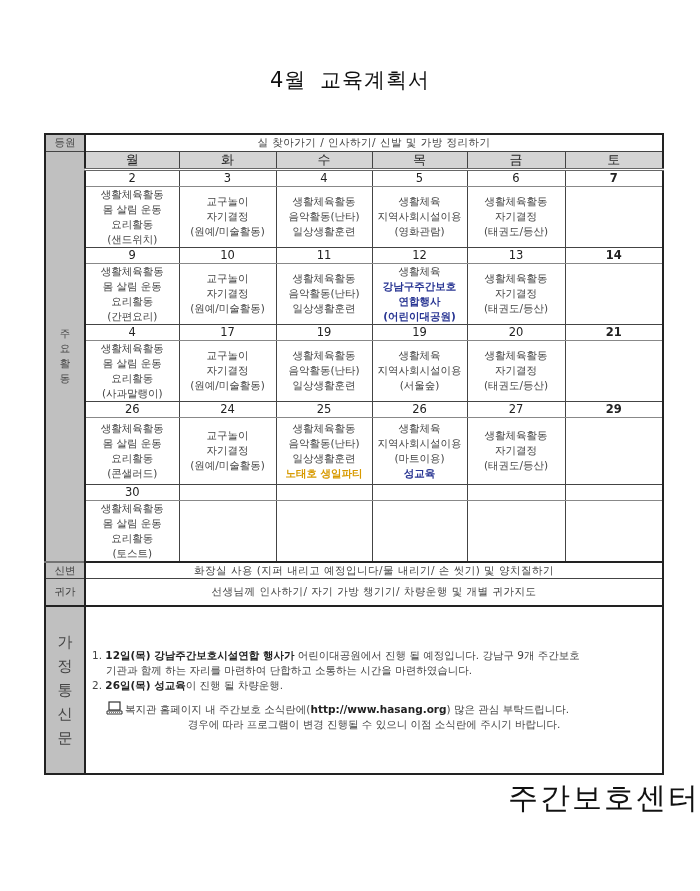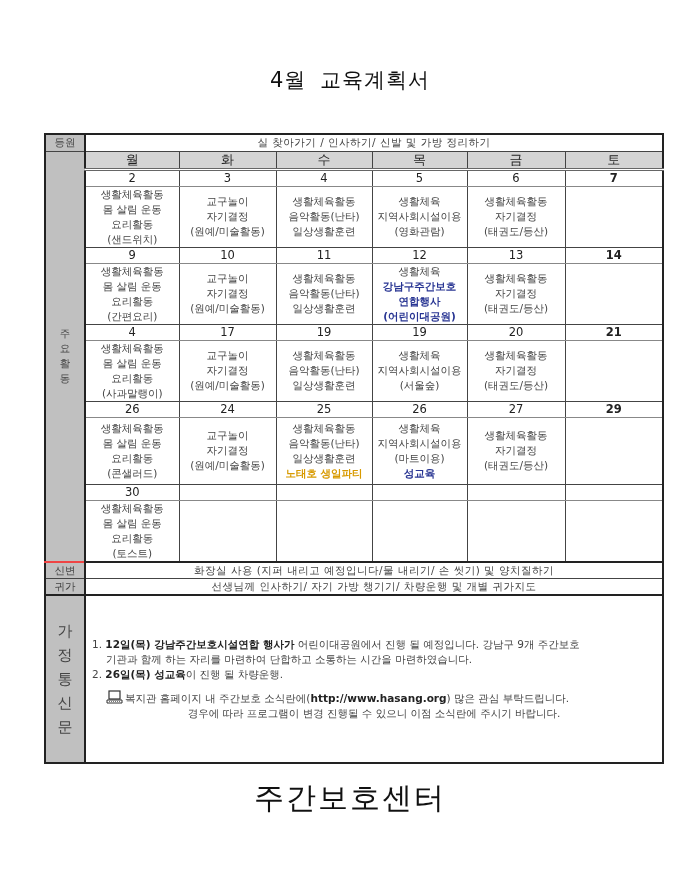--- a/index.html
+++ b/index.html
@@ -15,21 +15,21 @@
   td.date.sat { color: #1a237e; font-weight: bold; }
   td.act { height: 60px; }
   .blue-bold { color: #283593; font-weight: bold; }
   .orange-bold { color: #d89a00; font-weight: bold; }
   .notice { text-align: left !important; vertical-align: middle !important; padding: 0 6px !important; font-size: 10.5px; line-height: 17px; color: #444; }
   .notice .line { white-space: nowrap; }
   .notice b { color: #222; }
   .notice .indent { padding-left: 14px; }
   .notice .center { text-align: center; }
   .laptop { display: inline-block; width: 17px; height: 14px; vertical-align: -2px; margin-right: 2px; }
-  .footer { position: absolute; left: 0; width: 700px; top: 778px; text-align: center; font-family: "DejaVu Serif", "Liberation Serif", serif; font-size: 30px; color: #111; letter-spacing: 2px; }
+  .footer { position: absolute; left: 0; width: 700px; top: 778px; text-align: right; font-family: "DejaVu Serif", "Liberation Serif", serif; font-size: 30px; color: #111; letter-spacing: 2px; }
 </style>
 </head>
 <body>
 
 <div class="title">4월  교육계획서</div>
 
 <table class="plan">
   <colgroup>
     <col style="width:40px">
       <col style="width:94px">
@@ -138,24 +138,24 @@
   <tr>
     <td class="act"><span>생활체육활동</span><br><span>몸 살림 운동</span><br><span>요리활동</span><br><span>(토스트)</span></td>
     <td class="act"></td>
     <td class="act"></td>
     <td class="act"></td>
     <td class="act"></td>
     <td class="act"></td>
   </tr>
 
   <tr style="height:16px">
-    <td class="label" style="border-top:2px solid #ef4444">신변</td>
+    <td class="label" style="border-top:2px solid #737373">신변</td>
     <td class="wide" colspan="6" style="border-top:2px solid #222">화장실 사용 (지퍼 내리고 예정입니다/물 내리기/ 손 씻기) 및 양치질하기</td>
   </tr>
-  <tr style="height:16px">
+  <tr style="height:28px">
     <td class="label">귀가</td>
     <td class="wide" colspan="6">선생님께 인사하기/ 자기 가방 챙기기/ 차량운행 및 개별 귀가지도</td>
   </tr>
   <tr style="height:168px">
     <td class="label-tall" style="line-height:24px; font-size:15px; border-top:2px solid #222">
       <span>가</span><br>
       <span>정</span><br>
       <span>통</span><br>
       <span>신</span><br>
       <span>문</span>

